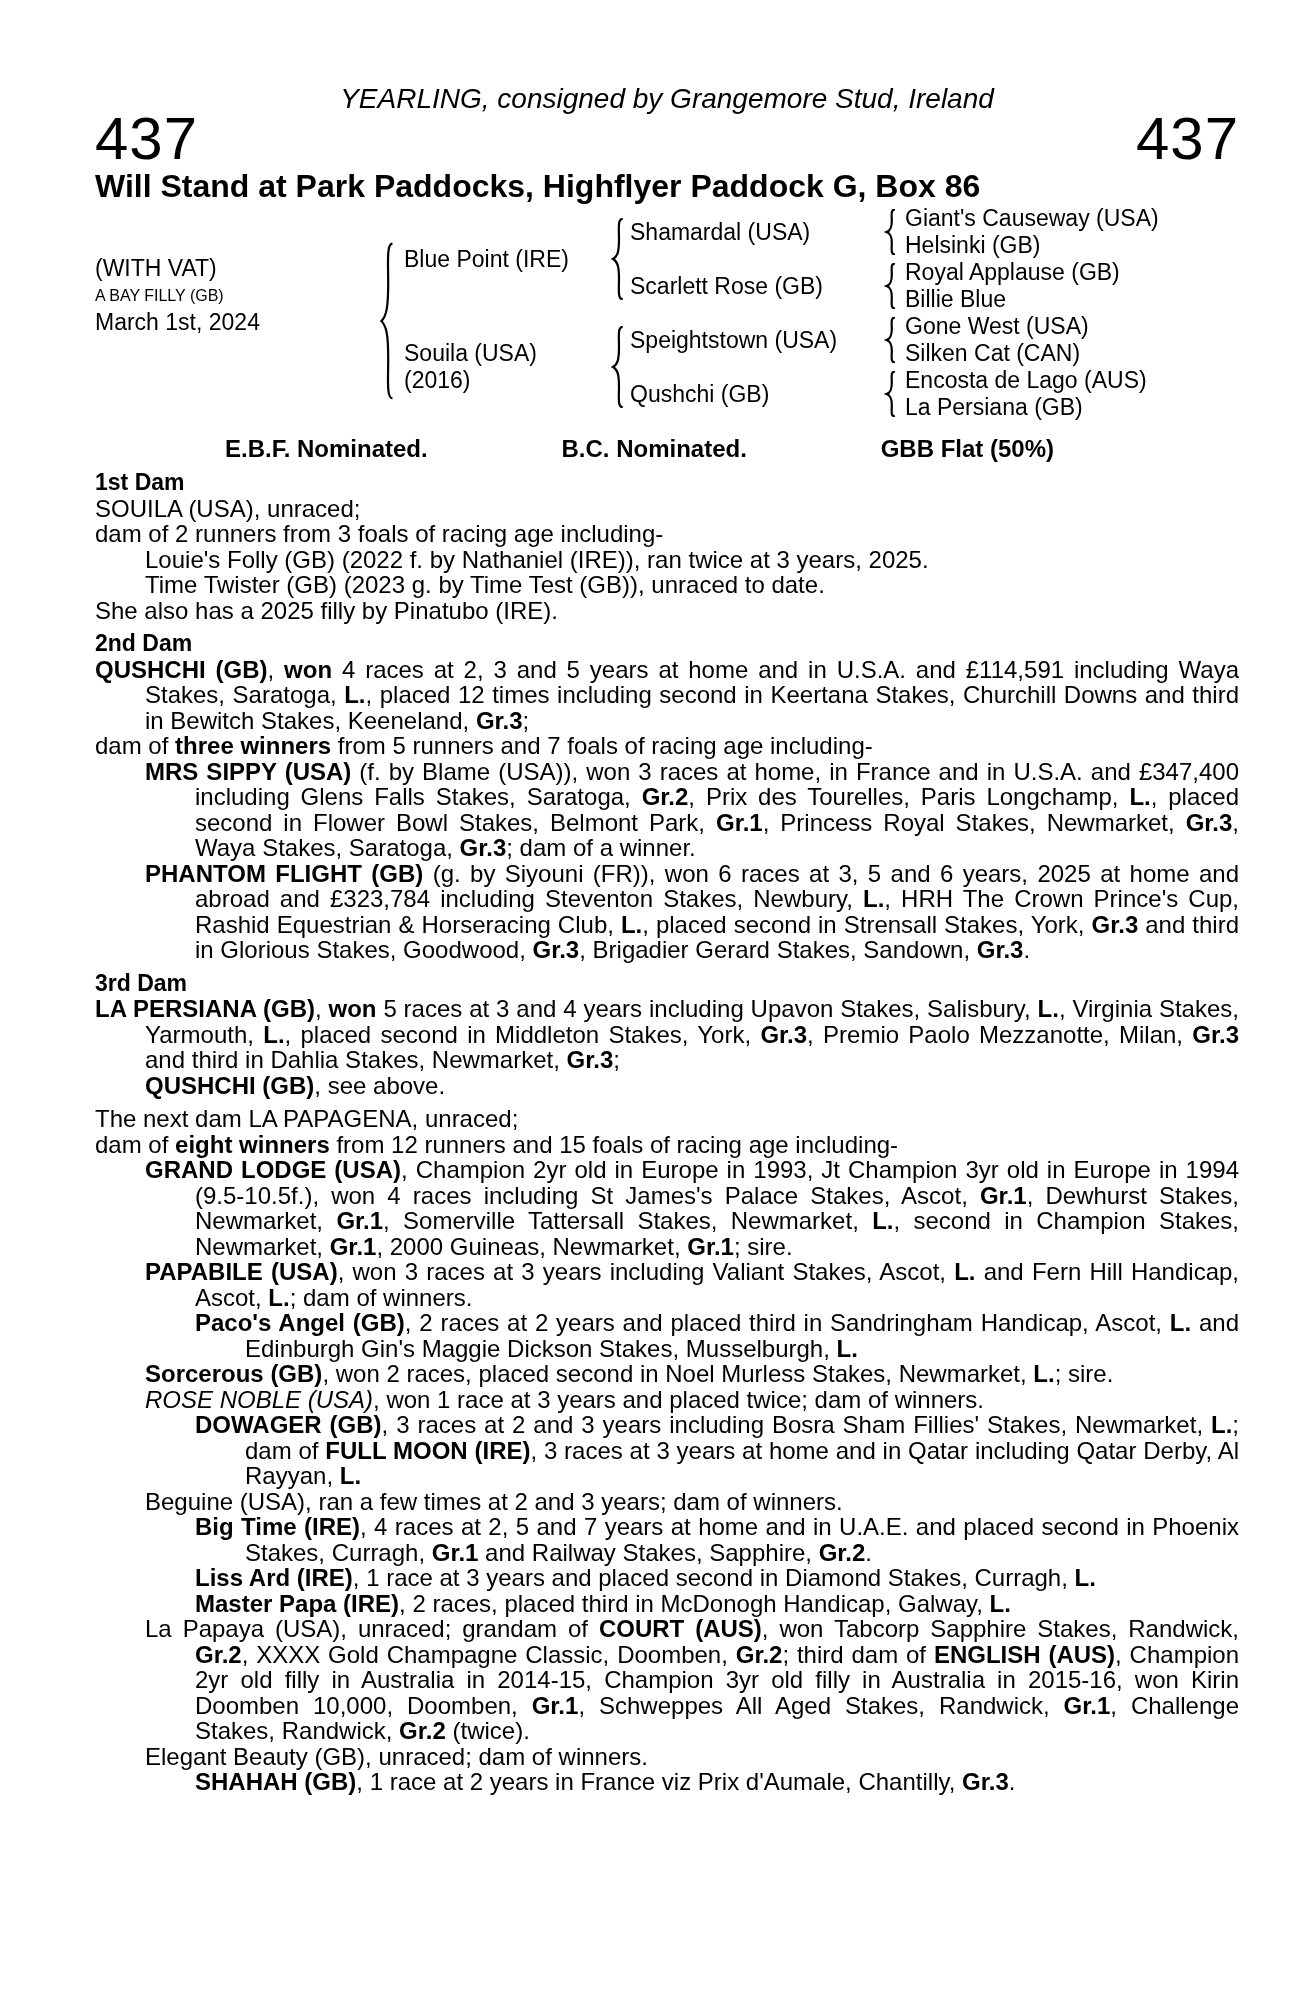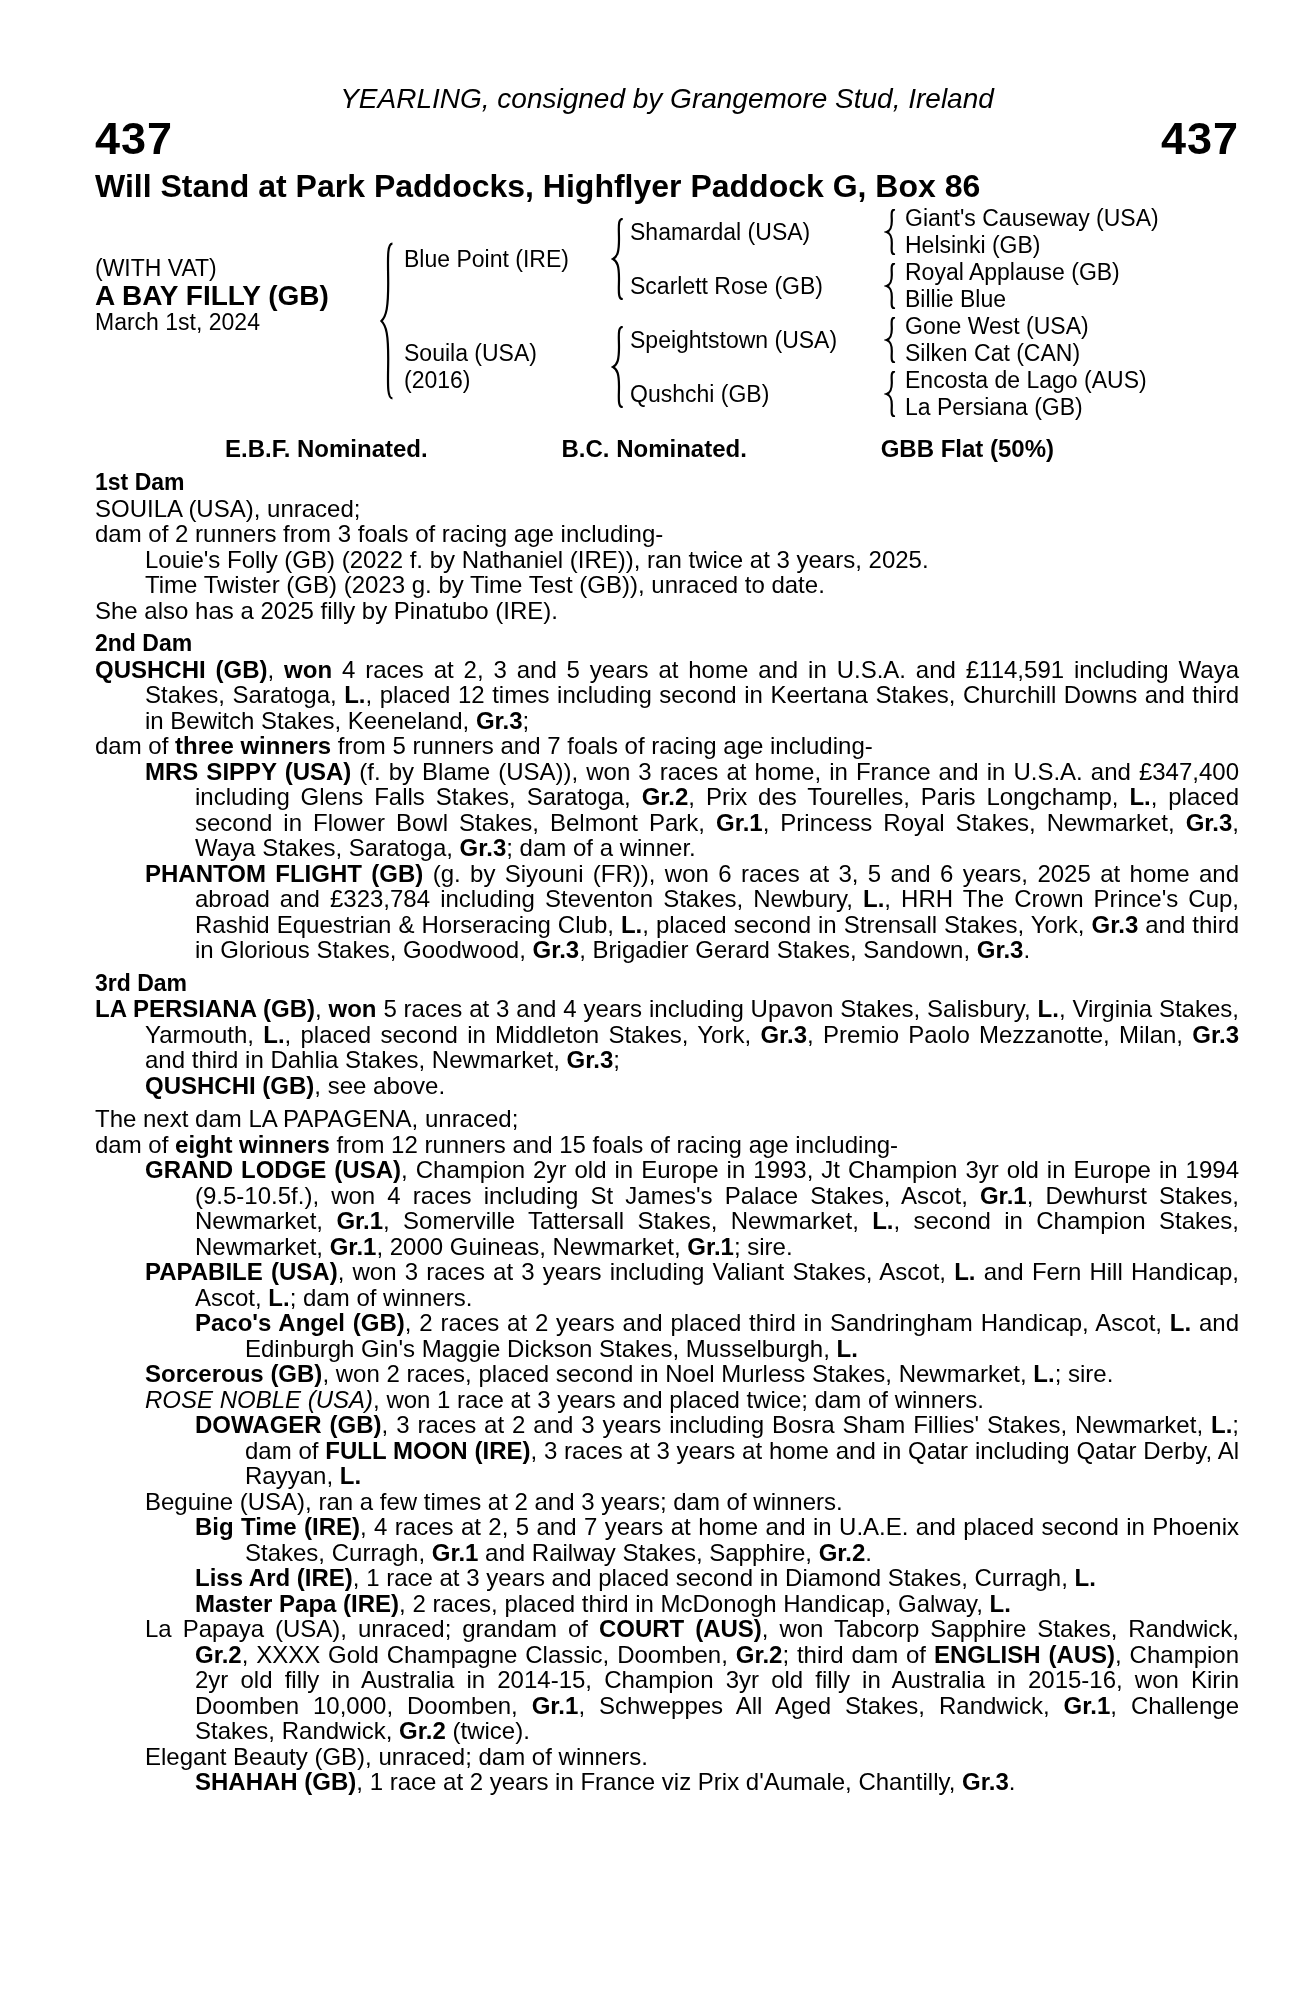--- a/index.html
+++ b/index.html
@@ -6,34 +6,34 @@
   body{
     width:1315px;height:2000px;overflow:hidden;
     color:#000;
     font-family:"Liberation Sans","DejaVu Sans",sans-serif;
     -webkit-font-smoothing:antialiased;
   }
   .page{box-sizing:border-box;width:1314px;height:2000px;padding:84px 75px 0 95px;}
 
   .consignor{font-style:italic;font-size:28px;line-height:30px;text-align:center;}
   .lot-row{display:flex;justify-content:space-between;align-items:flex-start;margin-top:2px;height:46px;}
-  .lot-number{font-weight:bold;font-size:45px;line-height:46px;letter-spacing:1px;}
+  .lot-number{font-weight:normal;font-size:60px;line-height:46px;letter-spacing:1px;}
   .stand-line{font-weight:bold;font-size:32px;line-height:29px;margin-top:10px;}
 
   
   .tree{
     margin-top:4px;
     display:grid;
     grid-template-columns:273px 36px 200px 26px 245px 30px 1fr;
     grid-template-rows:repeat(8,27px);
     font-size:23px;line-height:27px;
   }
   .cell{display:flex;flex-direction:column;justify-content:center;}
   .subject{transform:translateY(-18px);}
-  .subj-name{font-weight:bold;font-size:28px;}
+  .subj-name{font-weight:normal;font-size:16px;}
   .bracecell{align-items:center;}
   .brace{width:15px;display:block;}
   .brace.big{width:17px;height:158px;transform:translateY(8px);}
   .brace.med{height:82px;}
   .brace.small{width:13px;height:46px;}
 
   
   .noms{
     margin-top:15px;
     display:flex;justify-content:space-between;

